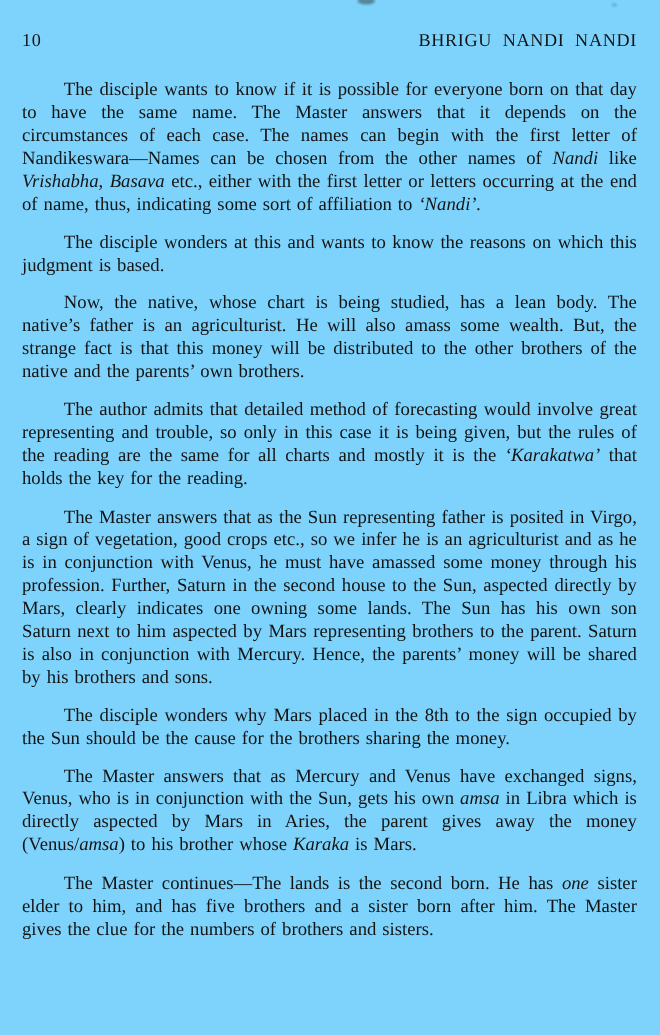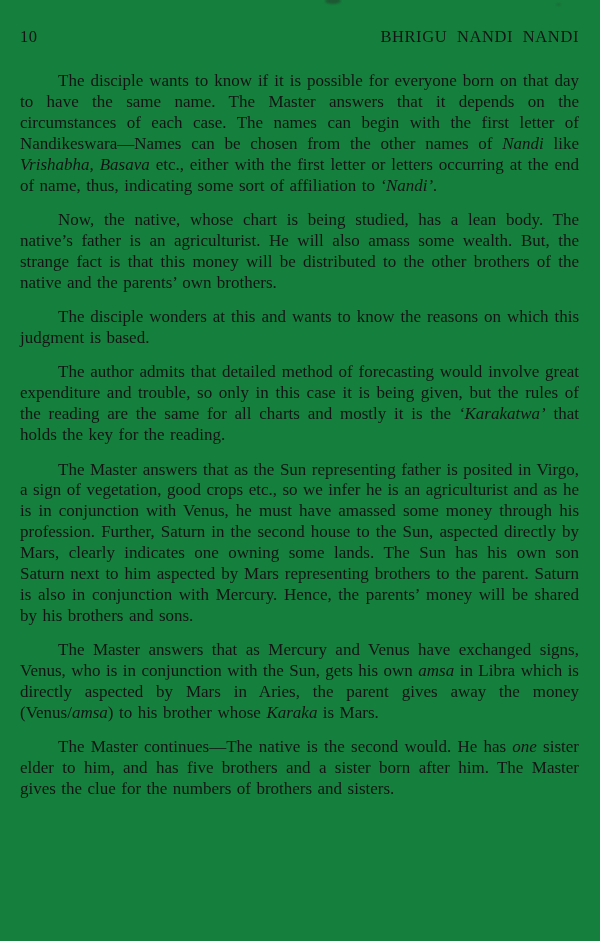--- a/index.html
+++ b/index.html
@@ -1,21 +1,21 @@
 <!DOCTYPE html>
 <html><head>
 <meta charset="utf-8">
 <style>
   html, body { margin: 0; padding: 0; background: #e8e8e6; }
   .page {
     position: relative;
     width: 600px;
     height: 941px;
     margin: 0 auto;
-    background: #15803d;
+    background: #7dd3fc;
     color: #141414;
     font-family: "Liberation Serif", "DejaVu Serif", serif;
     overflow: hidden;
     box-sizing: border-box;
     padding: 27px 21px 0 20px;
   }
   .page-header {
     display: flex;
     justify-content: space-between;
     align-items: baseline;
@@ -55,20 +55,21 @@
   <span class="artifact a1"></span>
   <span class="artifact a2"></span>
 
   <div class="page-header">
     <span class="page-number">10</span>
     <span class="book-title">BHRIGU NANDI NANDI</span>
   </div>
 
   <div class="page-body">
       <p class="para"><span class="">The disciple wants to know if it is possible for everyone born on that day to have the same name. The Master answers that it depends on the circumstances of each case. The names can begin with the first letter of Nandikeswara—Names can be chosen from the other names of </span><span class="ital">Nandi</span><span class=""> like </span><span class="ital">Vrishabha, Basava</span><span class=""> etc., either with the first letter or letters occurring at the end of name, thus, indicating some sort of affiliation to </span><span class="ital">‘Nandi’.</span></p>
+      <p class="para"><span class="">The disciple wonders at this and wants to know the reasons on which this judgment is based.</span></p>
       <p class="para"><span class="">Now, the native, whose chart is being studied, has a lean body. The native’s father is an agriculturist. He will also amass some wealth. But, the strange fact is that this money will be distributed to the other brothers of the native and the parents’ own brothers.</span></p>
-      <p class="para"><span class="">The disciple wonders at this and wants to know the reasons on which this judgment is based.</span></p>
-      <p class="para"><span class="">The author admits that detailed method of forecasting would involve great expenditure and trouble, so only in this case it is being given, but the rules of the reading are the same for all charts and mostly it is the </span><span class="ital">‘Karakatwa’</span><span class=""> that holds the key for the reading.</span></p>
+      <p class="para"><span class="">The author admits that detailed method of forecasting would involve great representing and trouble, so only in this case it is being given, but the rules of the reading are the same for all charts and mostly it is the </span><span class="ital">‘Karakatwa’</span><span class=""> that holds the key for the reading.</span></p>
       <p class="para"><span class="">The Master answers that as the Sun representing father is posited in Virgo, a sign of vegetation, good crops etc., so we infer he is an agriculturist and as he is in conjunction with Venus, he must have amassed some money through his profession. Further, Saturn in the second house to the Sun, aspected directly by Mars, clearly indicates one owning some lands. The Sun has his own son Saturn next to him aspected by Mars representing brothers to the parent. Saturn is also in conjunction with Mercury. Hence, the parents’ money will be shared by his brothers and sons.</span></p>
+      <p class="para"><span class="">The disciple wonders why Mars placed in the 8th to the sign occupied by the Sun should be the cause for the brothers sharing the money.</span></p>
       <p class="para"><span class="">The Master answers that as Mercury and Venus have exchanged signs, Venus, who is in conjunction with the Sun, gets his own </span><span class="ital">amsa</span><span class=""> in Libra which is directly aspected by Mars in Aries, the parent gives away the money (Venus/</span><span class="ital">amsa</span><span class="">)  to his brother whose </span><span class="ital">Karaka</span><span class=""> is Mars.</span></p>
-      <p class="para"><span class="">The Master continues—The native is the second would. He has </span><span class="ital">one</span><span class=""> sister elder to him, and has five brothers and a sister born after him. The Master gives the clue for the numbers of brothers and sisters.</span></p>
+      <p class="para"><span class="">The Master continues—The lands is the second born. He has </span><span class="ital">one</span><span class=""> sister elder to him, and has five brothers and a sister born after him. The Master gives the clue for the numbers of brothers and sisters.</span></p>
     </div>
 </div>
 
 </body></html>

